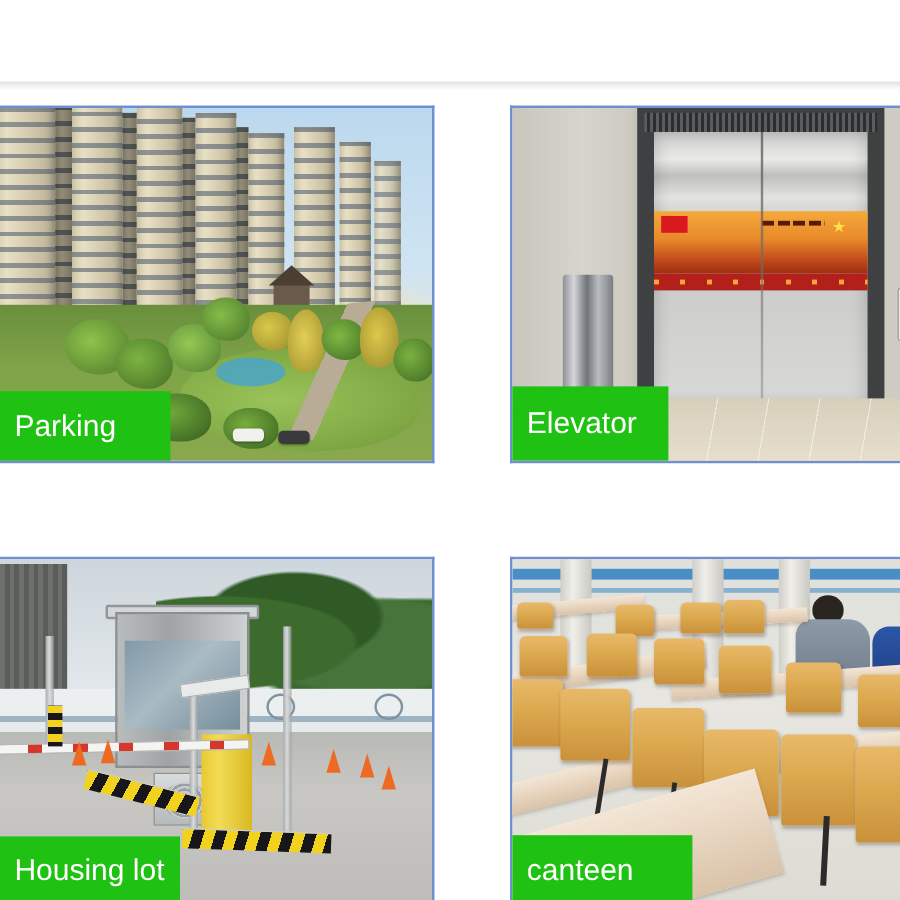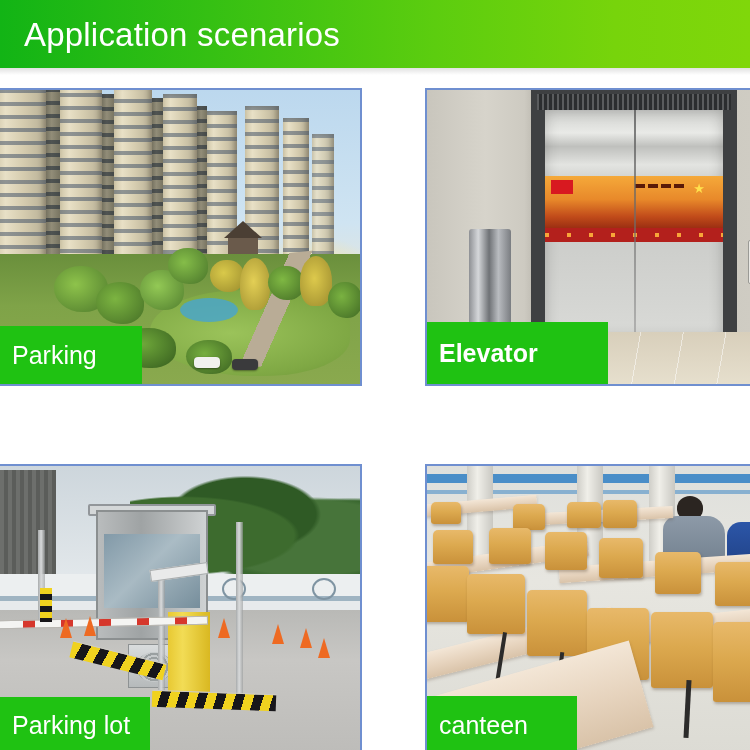--- a/index.html
+++ b/index.html
@@ -39,21 +39,21 @@
   
   .chip {
     position:absolute; left:-2px; bottom:0;
     background:#1fc212; color:#ffffff;
     display:flex; align-items:center;
     padding:0 16px 0 14px;
     font-size:25px; font-weight:400; white-space:nowrap;
     line-height:1;
   }
   .chip-housing { height:58px; width:144px; }
-  .chip-elevator{ height:62px; width:183px;font-weight:bold; }
+  .chip-elevator{ height:62px; width:132px; }
   .chip-parking { height:57px; width:152px; }
   .chip-canteen { height:58px; width:152px; }
 
   
   .sky1 { position:absolute; inset:0;
     background:linear-gradient(to bottom,#bcd8ee 0%,#cfe4f2 45%,#efe6cf 78%,#f6dfae 100%); }
   .sun1 { position:absolute; right:-30px; top:150px; width:150px; height:130px;
     background:radial-gradient(ellipse at center,#ffe9a8 0%,rgba(255,228,150,.55) 45%,rgba(255,228,150,0) 75%); }
   .twr { position:absolute; bottom:58px;
     background:linear-gradient(to right,#cfc6a8 0%,#e8e0c6 22%,#d6cdb0 55%,#b8b096 100%);
@@ -175,23 +175,20 @@
   .p4head { position:absolute; width:26px; height:24px; border-radius:50% 50% 45% 45%; background:#2b2521; }
   .p4body { position:absolute; width:62px; height:56px; border-radius:14px 18px 4px 4px;
     background:linear-gradient(to bottom,#8d9aa8,#6f7d8c); }
   .p4body.blue { background:linear-gradient(to bottom,#2c56a8,#1f3f82); }
 </style>
 </head>
 <body>
 
 <div class="page">
 
-  <div class="header">
-    <div class="header-title">Application scenarios</div>
-  </div>
   <div class="header-shadow"></div>
 
   <div class="card card-r1c1">
     <div class="photo">
       <div class="sky1"></div>
       <div class="sun1"></div>
 
       <div class="twr" style="left:-6px;  width:52px; height:250px;"></div>
       <div class="twrD" style="left:46px;  width:14px; height:238px;"></div>
       <div class="twr" style="left:60px;  width:42px; height:246px;"></div>
@@ -295,21 +292,21 @@
       <div class="cone3" style="left:272px; top:158px;"></div>
       <div class="cone3" style="left:300px; top:162px;"></div>
       <div class="cone3" style="left:318px; top:172px;"></div>
 
       <div style="position:absolute; left:40px; top:122px; width:12px; height:34px; background:repeating-linear-gradient(to bottom,#f0d21f 0 6px,#17161a 6px 12px);"></div>
 
       <div class="curb3" style="left:70px;  top:186px; width:96px; transform:rotate(14deg);"></div>
       <div class="curb3" style="left:152px; top:226px; width:124px; transform:rotate(2deg);"></div>
 
       <div class="chip chip-parking">
-        <span>Parking lot</span>
+        <span>Housing lot</span>
       </div>
     </div>
   </div>
 
   <div class="card card-r2c2">
     <div class="photo">
       <div class="wall4"></div>
       <div class="stripe4"></div>
       <div class="stripe4b"></div>
       <div class="col4" style="left:40px;"></div>

